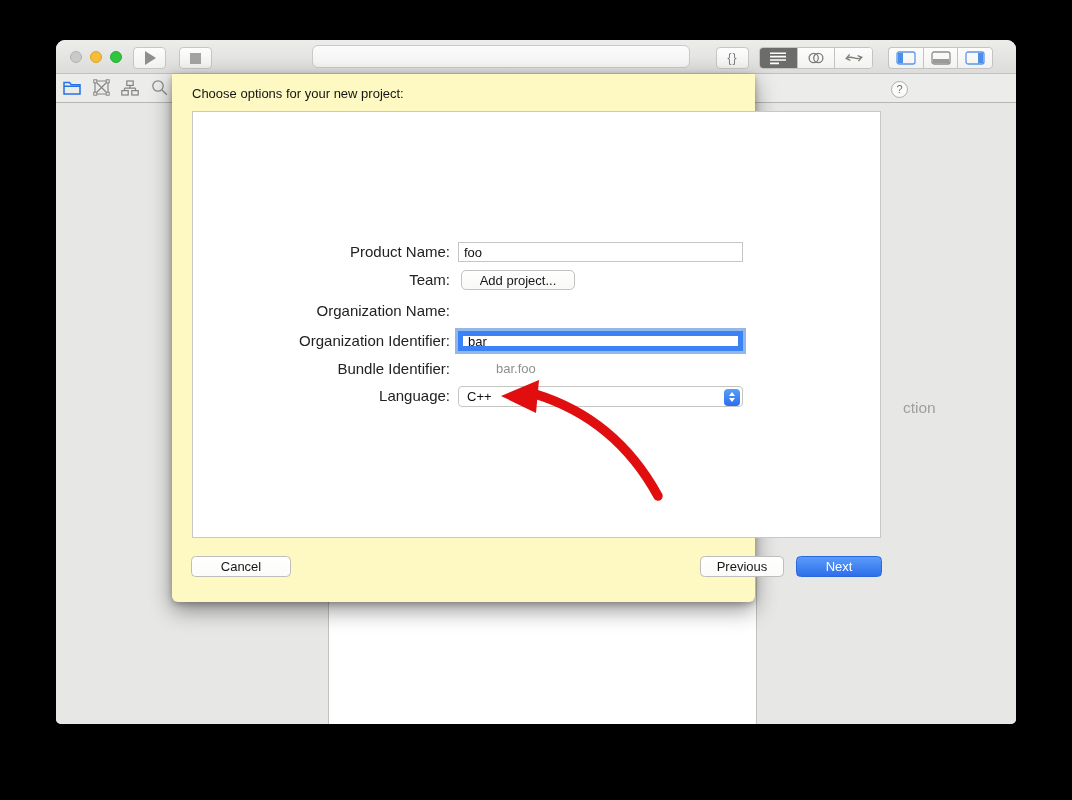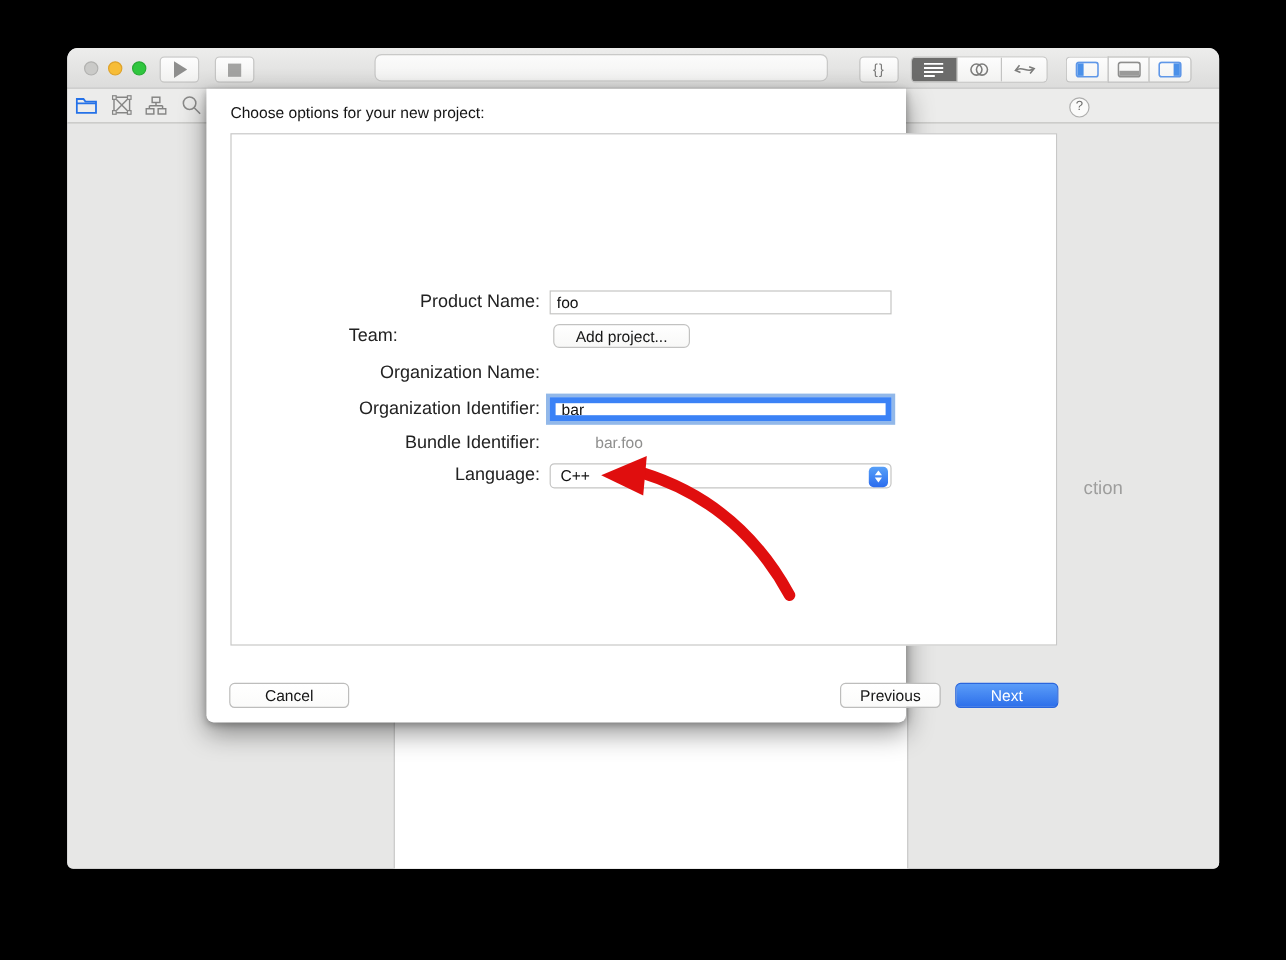--- a/index.html
+++ b/index.html
@@ -48,47 +48,47 @@
   .help { position:absolute; left:835px; top:7px; width:17px; height:17px; border-radius:50%;
           border:1px solid #aeaead; background:#fbfbfa; color:#6f6f6e; font-size:11px; line-height:15px; text-align:center; }
 
   
   .content { position:absolute; left:0; top:63px; width:100%; bottom:0; background:#e7e7e6; }
   .docpanel { position:absolute; left:272px; top:470px; width:429px; bottom:0; background:#fff;
               border-left:1px solid #c1c1c0; border-right:1px solid #c1c1c0; }
   .partial-text { position:absolute; left:847px; top:296px; font-size:15.5px; color:#9e9e9d; }
 
   
-  .sheet { position:absolute; left:116px; top:34px; width:583px; height:528px; background:#ffffff;
+  .sheet { position:absolute; left:116px; top:34px; width:583px; height:528px; background:#fef9c3;
            border-radius:0 0 6px 6px; z-index:5;
            box-shadow:0 8px 22px rgba(0,0,0,.42), 0 2px 6px rgba(0,0,0,.25); }
   .sheet-title { position:absolute; left:20px; top:12px; font-size:13px; color:#141414; font-weight:500; }
   .whitebox { position:absolute; left:20px; top:37px; width:689px; height:427px; background:#fff; border:1px solid #c8c8c7; }
 
   .flabel { position:absolute; left:0; width:278px; text-align:right; font-size:15px; color:#222; line-height:20px; }
   .ffield { position:absolute; left:286px; width:285px; height:20px; border:1px solid #c5c5c4; background:#fff;
             font-size:13px; color:#111; padding:0 5px; font-family:"Liberation Sans",sans-serif; outline:none; }
   .ffield.focusring { border:5px solid #3b82f6; box-shadow:0 0 0 3px rgba(110,160,225,.75); }
 
-  .r1 { top:168px; } .r2 { top:196px;text-align:center; } .r3 { top:227px; } .r4 { top:257px; } .r5 { top:287px; } .r6 { top:312px; }
+  .r1 { top:168px; } .r2 { top:196px; } .r3 { top:227px; } .r4 { top:257px; } .r5 { top:287px; } .r6 { top:312px; }
   .r5lab { line-height:16px; }
 
   .team-btn { position:absolute; left:289px; width:114px; height:20px; border:1px solid #c2c2c1; border-radius:5px;
               background:linear-gradient(#ffffff,#f8f8f7); font-size:13px; color:#161616; }
   .bundle-val { position:absolute; left:292px; font-size:13px; color:#8f8f8e; line-height:16px;padding-left:32px; }
 
   .popup { position:absolute; left:286px; width:285px; height:21px; border:1px solid #c5c5c4; border-radius:4px;
            background:#fff; font-size:13px; color:#111; }
   .popup-text { position:absolute; left:8px; top:2px; }
   .stepper { position:absolute; right:2px; top:2px; width:16px; height:16.5px; border-radius:4px;
              background:linear-gradient(#57a0f8,#2b6cee); display:flex; flex-direction:column; align-items:center; justify-content:center; gap:2px; }
   .chev-up   { width:0; height:0; border-left:3.5px solid transparent; border-right:3.5px solid transparent; border-bottom:4px solid #fff; }
   .chev-down { width:0; height:0; border-left:3.5px solid transparent; border-right:3.5px solid transparent; border-top:4px solid #fff; }
 
-  .sbtn { position:absolute; top:495px; height:21px; border:1px solid #bdbdbc; border-radius:4.5px;
+  .sbtn { position:absolute; top:482px; height:21px; border:1px solid #bdbdbc; border-radius:4.5px;
           background:linear-gradient(#ffffff,#fbfbfa); font-size:13px; color:#161616;
           font-family:"Liberation Sans",sans-serif; }
   .cancel { left:19px; width:100px; }
   .prev   { left:528px; width:84px; }
   .next   { left:624px; width:86px; border:1px solid #2a66dd; color:#fff;
             background:linear-gradient(#5a9cf8,#2d6fea); }
 
   .arrow-layer { position:absolute; left:0; top:0; width:1072px; height:800px; z-index:50; pointer-events:none; }
 </style>
 </head>

